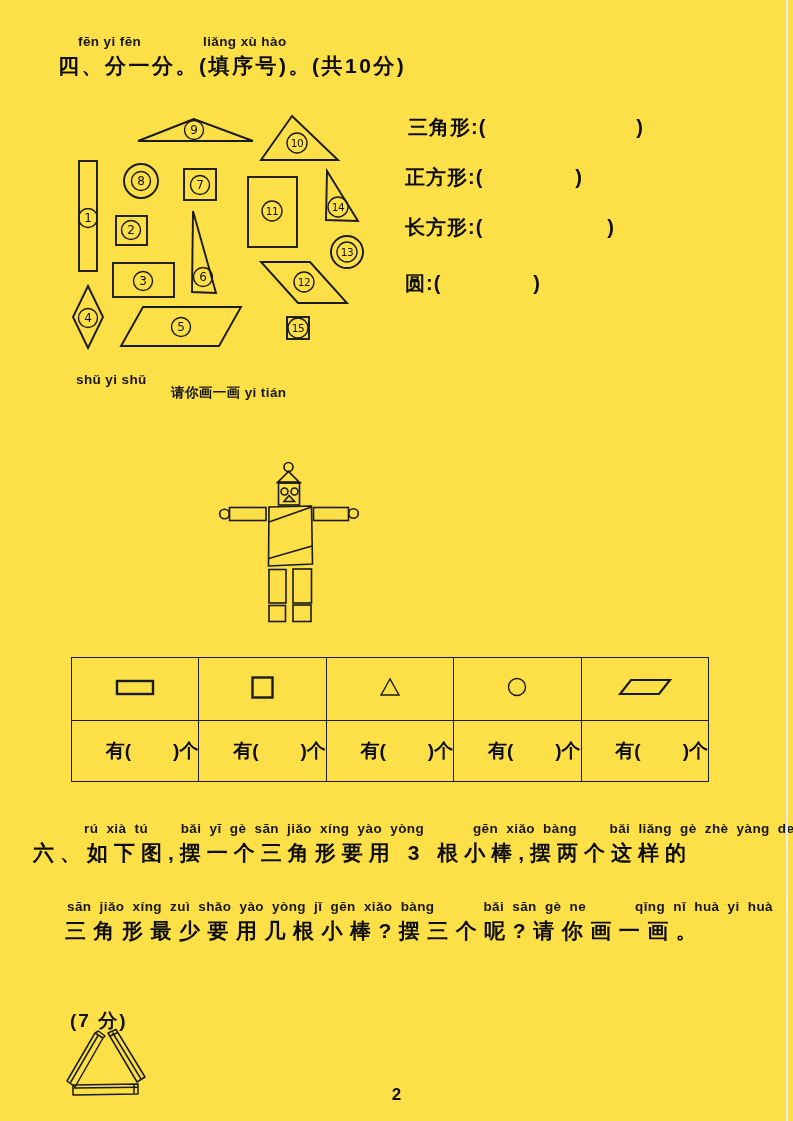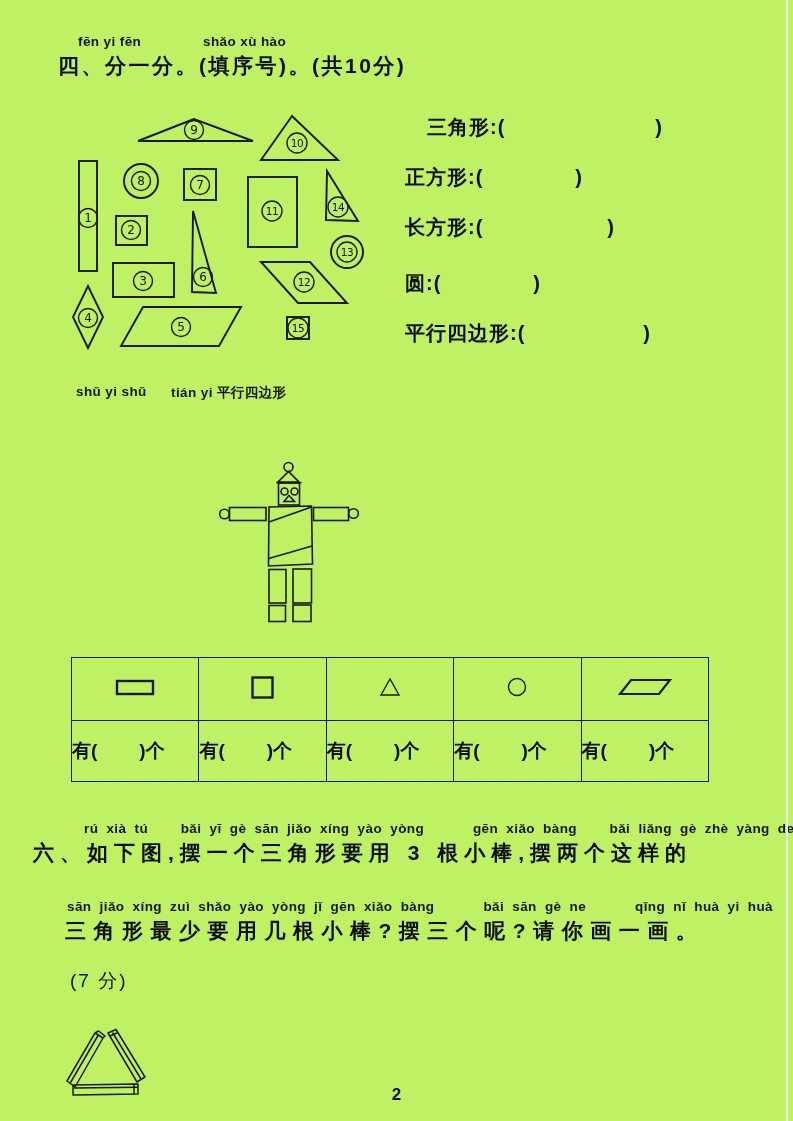--- a/index.html
+++ b/index.html
@@ -1,38 +1,38 @@
 <!DOCTYPE html>
 <html><head>
 <meta charset="utf-8">
 <style>
   html,body{margin:0;padding:0;background:#d8d8d8;}
   .page{
-    position:relative;width:793px;height:1121px;background:#bef264;
+    position:relative;width:793px;height:1121px;background:#fde047;
     font-family:"Liberation Sans","DejaVu Sans",sans-serif;color:#111;
     overflow:hidden;margin:0 auto;
   }
   .abs{position:absolute;}
   .pinyin{
     font-size:13.5px;font-weight:600;color:#161616;letter-spacing:.4px;
     white-space:pre;
   }
   .pinyin-wide{word-spacing:4px;}
   .sec-title{
     font-size:21px;font-weight:700;letter-spacing:2.5px;white-space:pre;color:#0d0d0d;margin-left:24px;
   }
   .answer-row{font-size:20px;font-weight:700;letter-spacing:1px;white-space:nowrap;color:#0d0d0d;}
   .answer-row .blank{display:inline-block;height:1px;}
   .b0{width:150px}.b1{width:92px}.b2{width:124px}.b3{width:92px}.b4{width:118px}
   .hanzi-line{font-size:21px;font-weight:700;color:#0d0d0d;white-space:pre;}
   .ls1{letter-spacing:6px;}
   .ls2{letter-spacing:7.5px;}
-  .score{font-size:19px;font-weight:400;letter-spacing:2px;}
+  .score{font-size:19px;font-weight:700;letter-spacing:2px;margin-top:40px;}
   table.count-table{
-    border-collapse:collapse;table-layout:fixed;width:638px;
+    border-collapse:collapse;table-layout:fixed;width:638px;text-align:right;
   }
   table.count-table td{
     border:1.7px solid #1a1a1a;padding:0;vertical-align:middle;
   }
   td.icon-cell{height:62px;text-align:center;}
   td.count-cell{height:60px;font-size:19px;font-weight:600;color:#0d0d0d;
     padding-left:7px;white-space:nowrap;}
   td.count-cell .gap{display:inline-block;width:42px;height:1px;}
   .page-num{font-size:17px;font-weight:600;text-align:center;width:100%;}
   .edge-line{position:absolute;right:5px;top:0;width:2px;height:100%;background:#ececec;}
@@ -42,21 +42,21 @@
   .num-circ{stroke:#1a1a1a;fill:none;stroke-width:1.4;}
   .num-txt{font-size:12px;font-weight:500;text-anchor:middle;}
   .num-txt2{font-size:10.5px;font-weight:500;text-anchor:middle;letter-spacing:-0.5px;}
 </style>
 </head>
 <body>
 
 <div class="page">
 
   <span class="abs pinyin" style="left:78px;top:34px;">fēn yi fēn</span>
-  <span class="abs pinyin" style="left:203px;top:34px;">shǎo xù hào</span>
+  <span class="abs pinyin" style="left:203px;top:34px;">liǎng xù hào</span>
   <div class="abs sec-title" style="left:34px;top:52px;">四、分一分。(填序号)。(共10分)</div>
 
   <svg class="abs" style="left:60px;top:100px;" width="345" height="255" viewBox="60 100 345 255">
 
     <g class="ln" stroke-width="1.9">
       <rect x="79" y="161" width="18" height="110"></rect>
       <rect x="116" y="216" width="31" height="29"></rect>
       <rect x="113" y="263" width="61" height="34"></rect>
       <polygon points="88,286 103,317 88,348 73,317"></polygon>
       <polygon points="143,307 241,307 219,346 121,346"></polygon>
@@ -99,38 +99,35 @@
         <text class="num-txt2" x="304" y="286">12</text>
       <circle class="num-circ" cx="347" cy="252" r="10"></circle>
         <text class="num-txt2" x="347" y="256">13</text>
       <circle class="num-circ" cx="338" cy="207" r="10"></circle>
         <text class="num-txt2" x="338" y="211">14</text>
       <circle class="num-circ" cx="298" cy="328" r="10"></circle>
         <text class="num-txt2" x="298" y="332">15</text>
     </g>
   </svg>
 
-  <div class="abs answer-row" style="left:427px;top:114px;text-align:right;">
+  <div class="abs answer-row" style="left:408px;top:114px;text-align:right;">
     <span>三角形:(</span><span class="blank b0"></span><span>)</span>
   </div>
   <div class="abs answer-row" style="left:405px;top:164px;">
     <span>正方形:(</span><span class="blank b1"></span><span>)</span>
   </div>
   <div class="abs answer-row" style="left:405px;top:214px;">
     <span>长方形:(</span><span class="blank b2"></span><span>)</span>
   </div>
   <div class="abs answer-row" style="left:405px;top:270px;">
     <span>圆:(</span><span class="blank b3"></span><span>)</span>
   </div>
-  <div class="abs answer-row" style="left:405px;top:320px;">
-    <span>平行四边形:(</span><span class="blank b4"></span><span>)</span>
-  </div>
-
-  <span class="abs pinyin" style="left:76px;top:384px;">shǔ yi shǔ</span>
-  <span class="abs pinyin" style="left:171px;top:384px;">tián yi 平行四边形</span>
+
+  <span class="abs pinyin" style="left:76px;top:372px;">shǔ yi shǔ</span>
+  <span class="abs pinyin" style="left:171px;top:384px;">请你画一画 yi tián</span>
 
   <svg class="abs" style="left:215px;top:448px;" width="150" height="182" viewBox="215 448 150 182">
     <g class="ln" stroke-width="1.6">
       <circle cx="288.5" cy="467" r="4.5"></circle>
       <polygon points="288.5,471.5 278,482 299,482"></polygon>
       <line x1="276.5" y1="482.7" x2="301.5" y2="482.7"></line>
       <rect x="278.5" y="483" width="21" height="22"></rect>
       <circle cx="284.5" cy="491.5" r="3.5"></circle>
       <circle cx="294.5" cy="491.5" r="3.5"></circle>
       <polygon points="289,495.5 284,501.5 294.5,501.5"></polygon>

